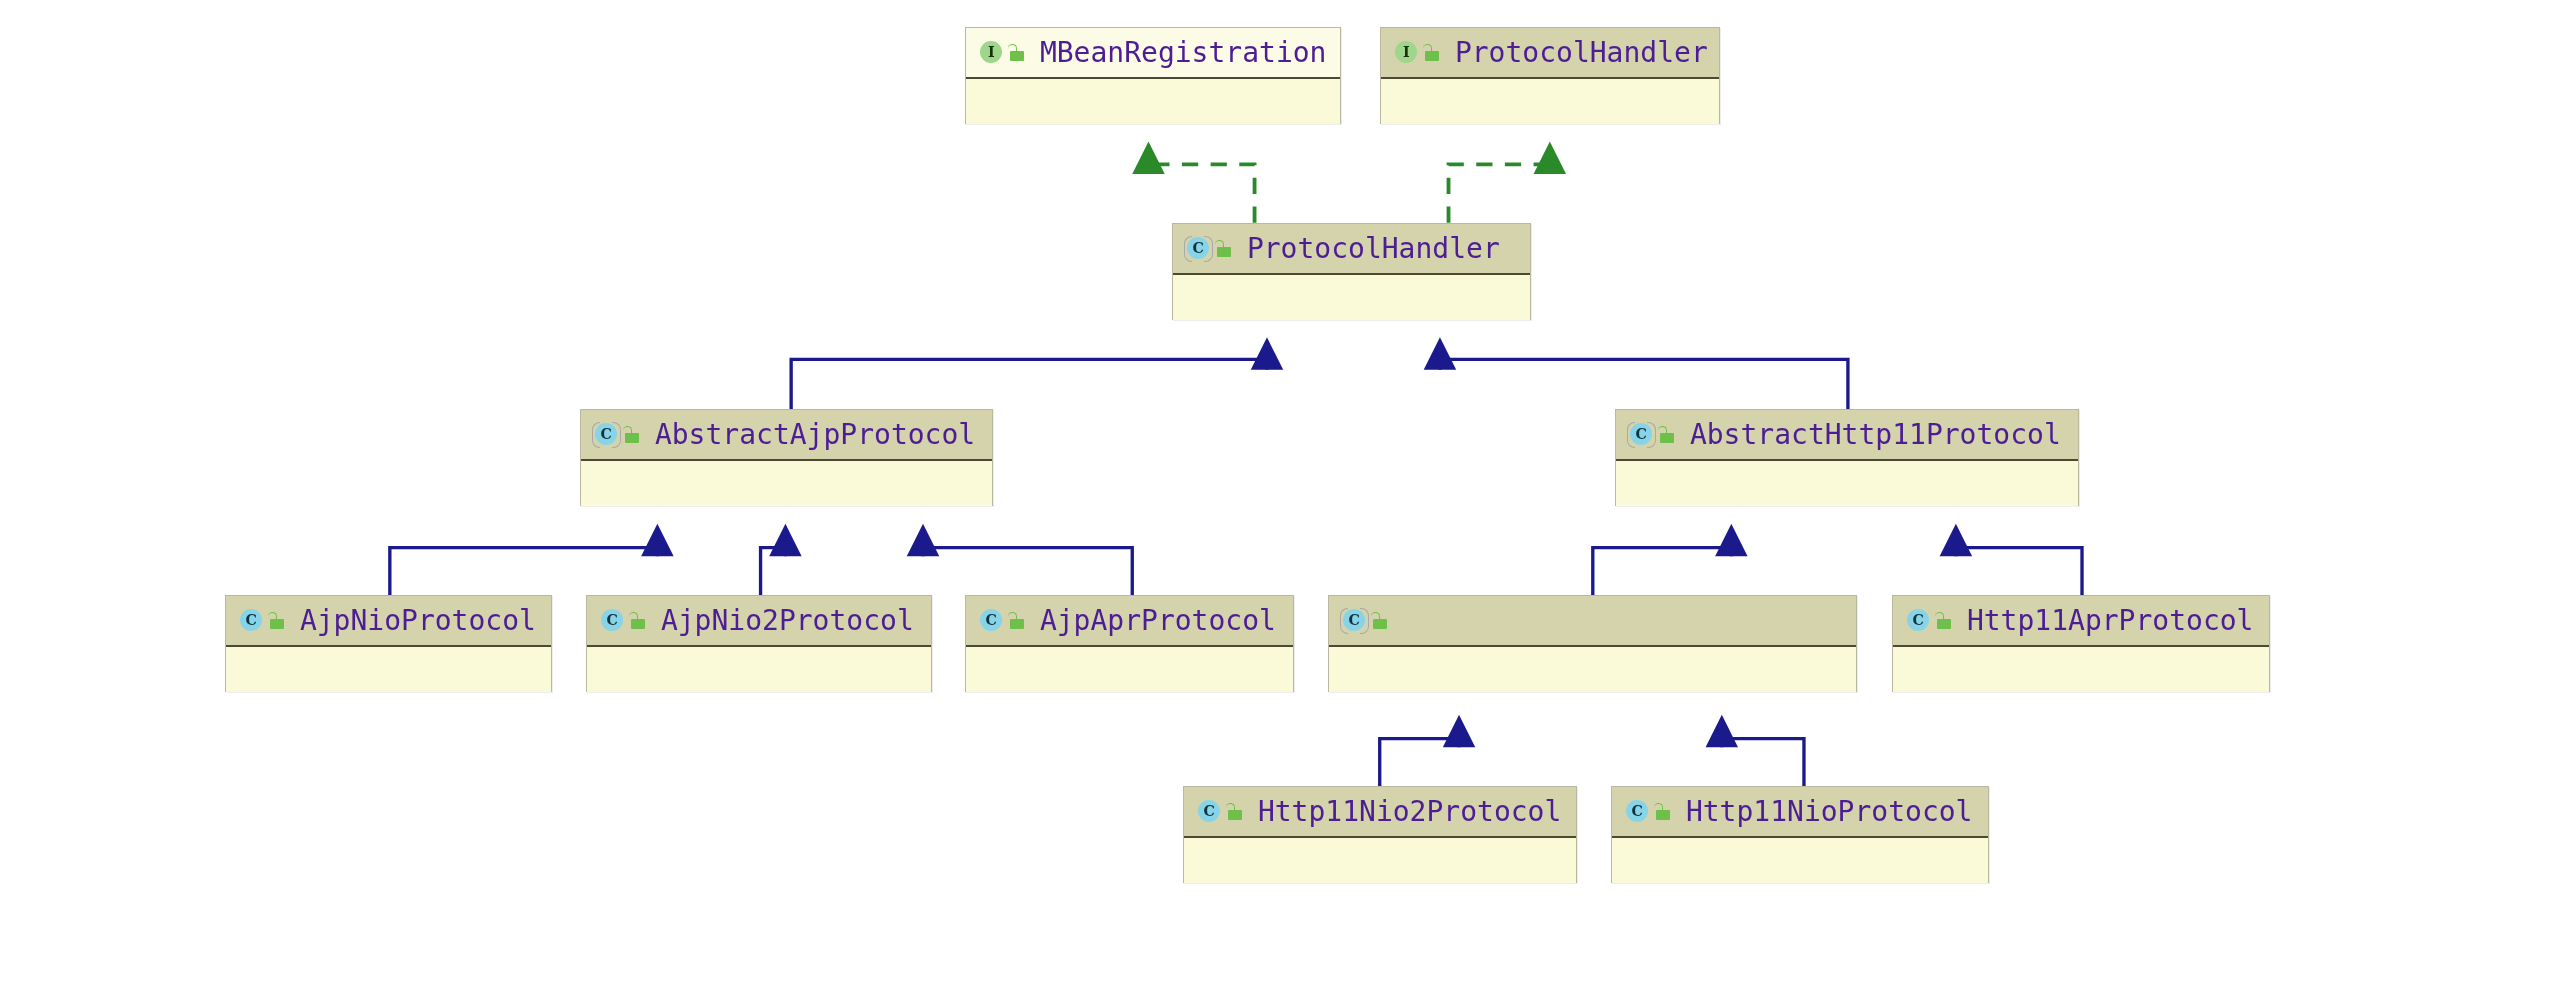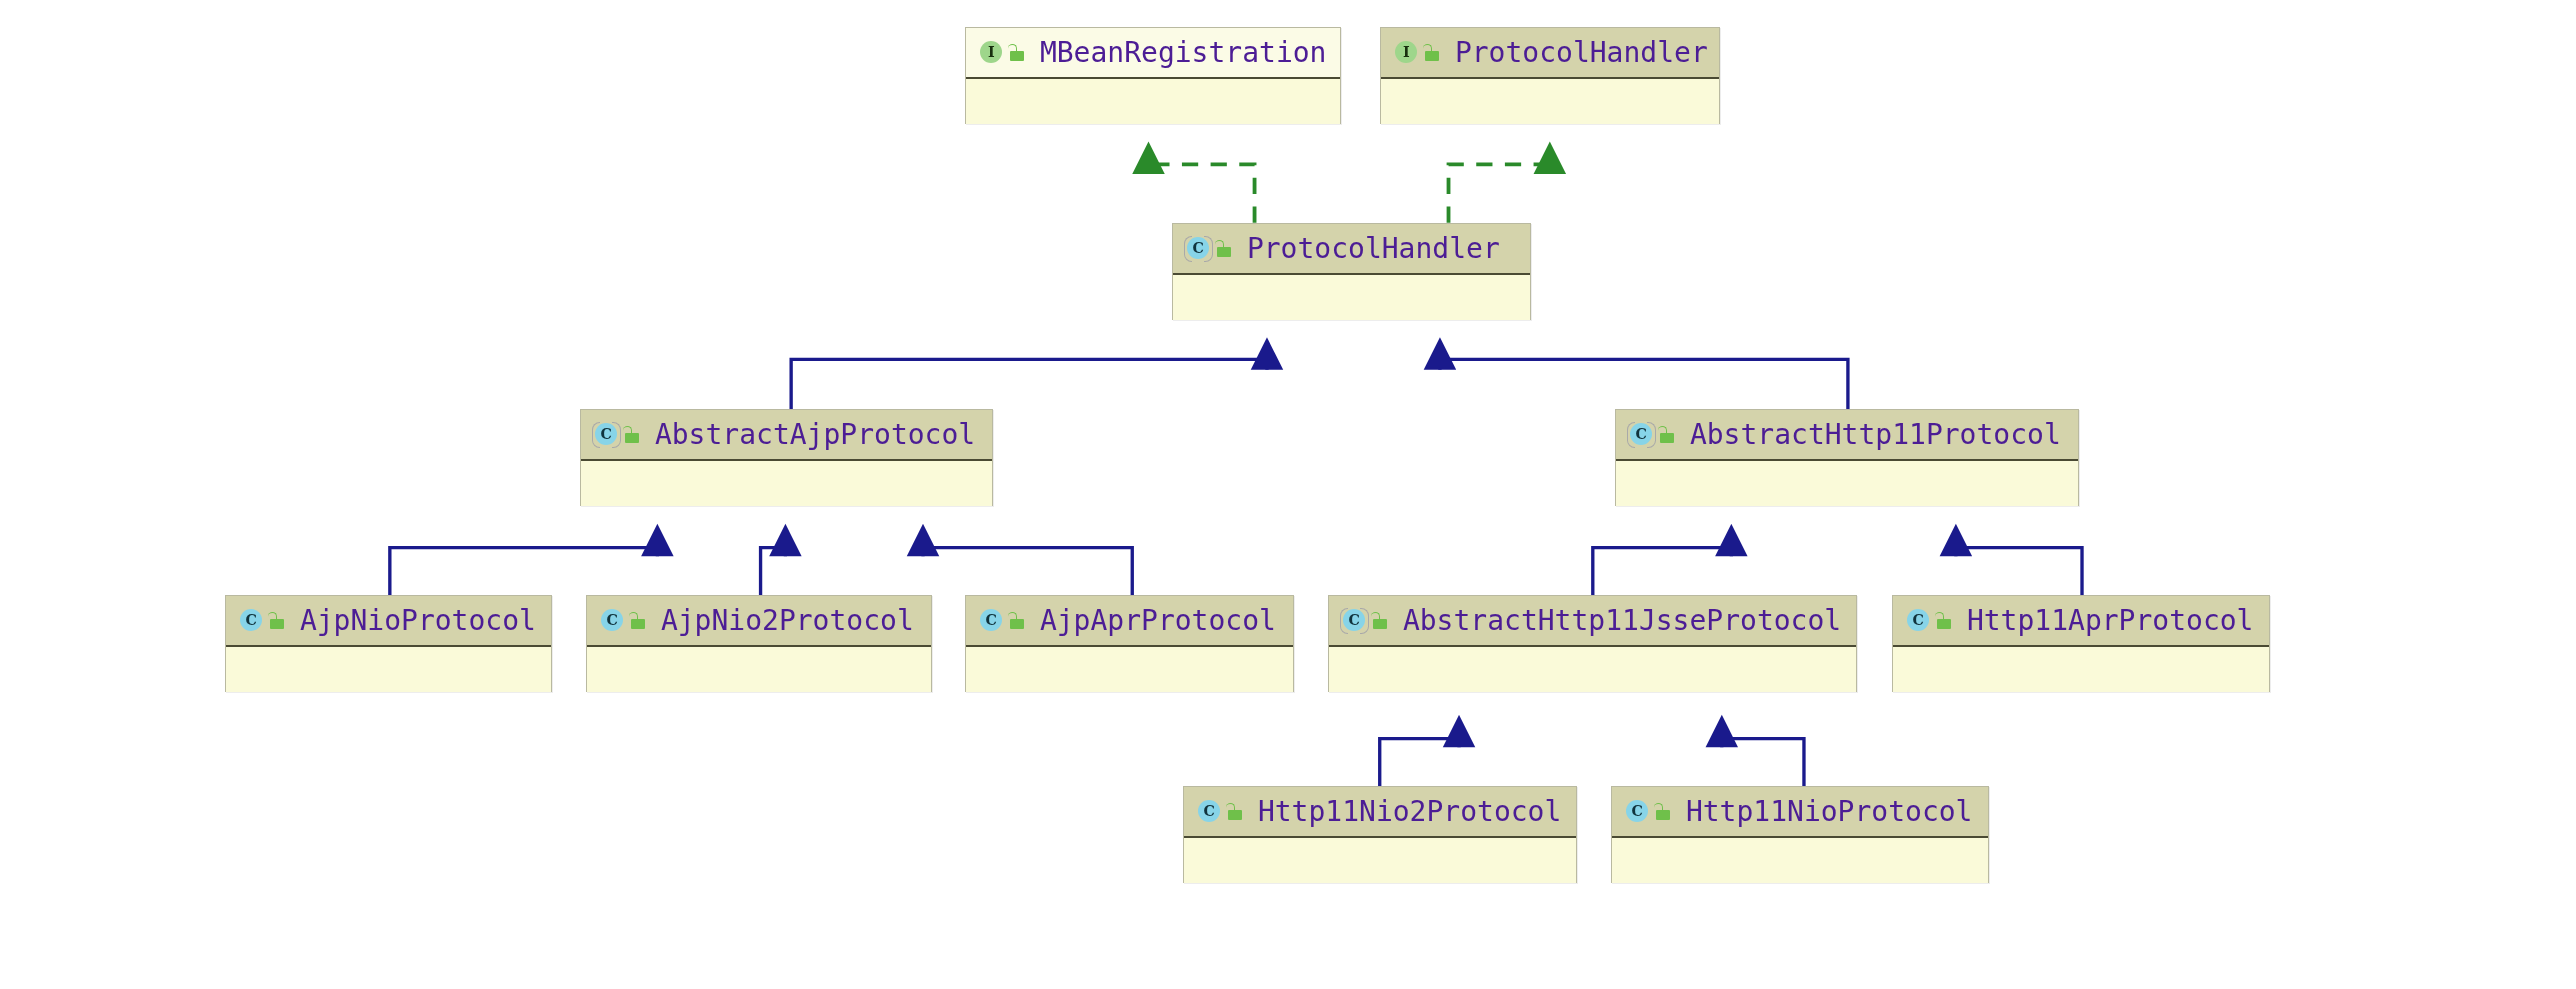--- a/index.html
+++ b/index.html
@@ -306,21 +306,20 @@
         <div class="uml-header olive">
           <span class="type-icon cls abstract">
             <span class="bracket-l"></span>
             <span class="bracket-r"></span>
             <span class="disc">C</span>
           </span>
           <span class="vis-icon">
             <span class="shackle"></span>
             <span class="body"></span>
           </span>
-          <span class="uml-title">AbstractHttp11JsseProtocol</span>
         </div>
         <div class="uml-body"></div>
       </div>
       <div class="uml-node" style="left: 1892px; top: 595px; width: 378px; height: 97px;">
         <div class="uml-header olive">
           <span class="type-icon cls">
             <span class="disc">C</span>
           </span>
           <span class="vis-icon">
             <span class="shackle"></span>

